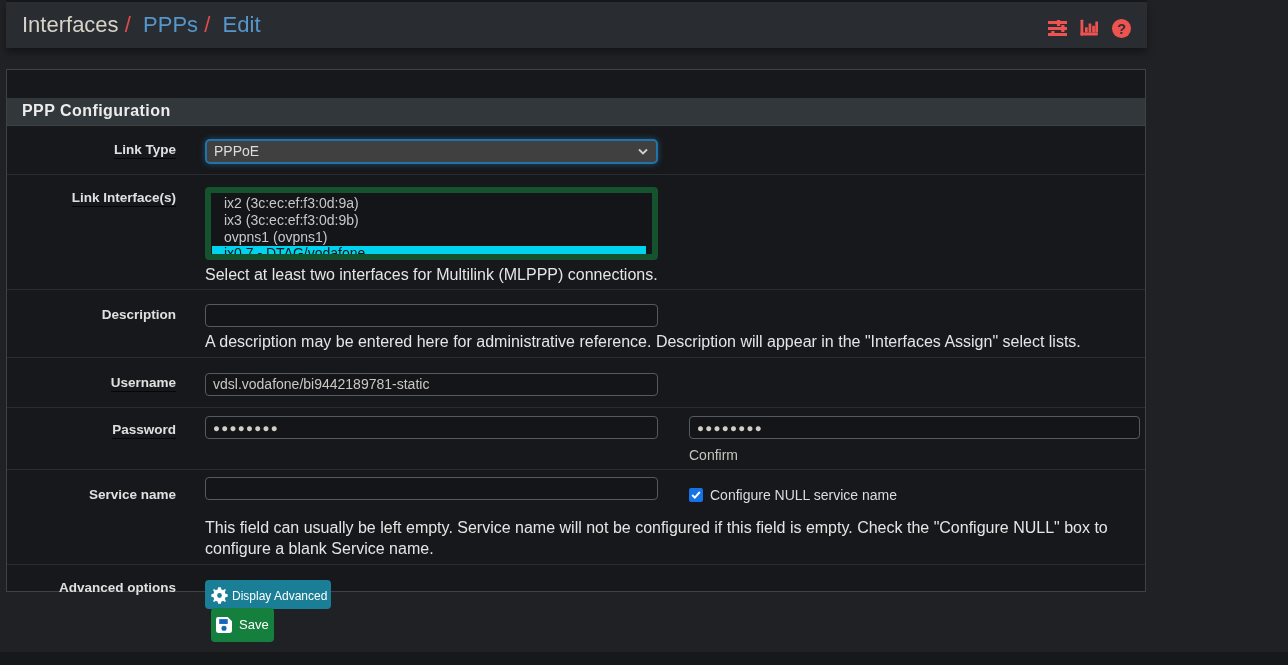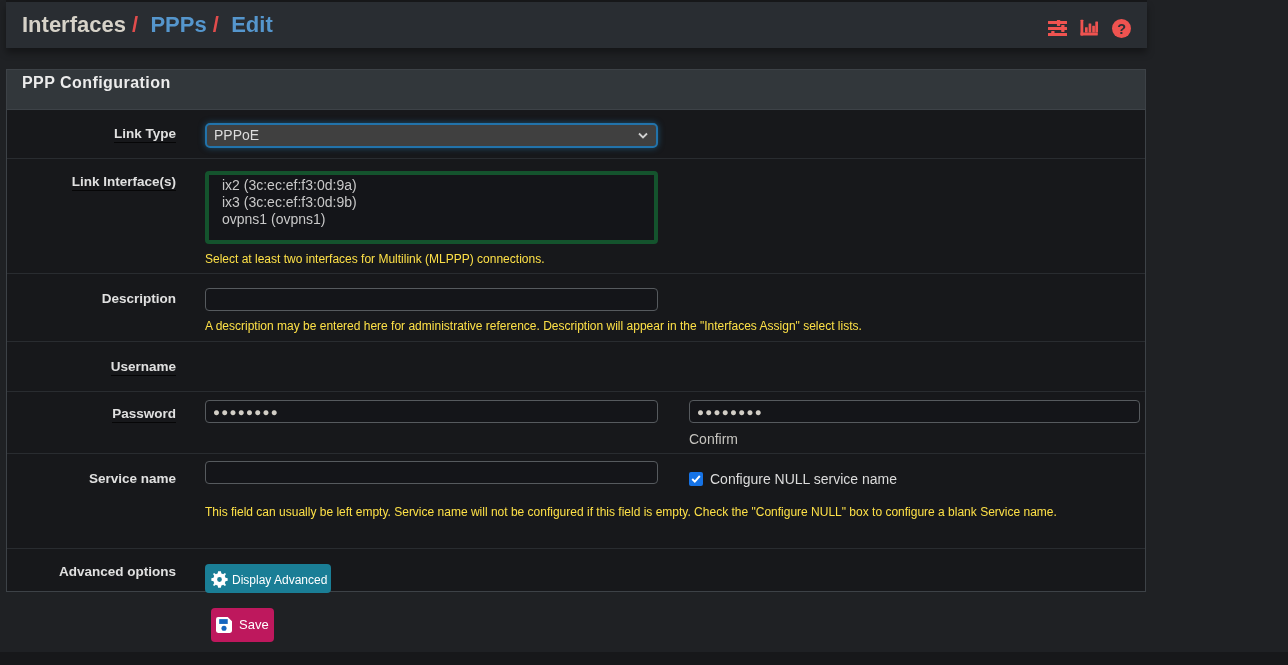--- a/index.html
+++ b/index.html
@@ -9,49 +9,50 @@
   background:#1f2124;
   font-family:"Liberation Sans", sans-serif;
 }
 #navbar {
   position:absolute; left:6px; top:2px; width:1141px; height:46px;
   background:#292d32;
   box-shadow:0 5px 7px rgba(0,0,0,0.35);
 }
 #crumbs {
   position:absolute; left:16px; top:0; height:46px; line-height:46px;
-  font-size:22px; color:#d6d2c8; white-space:nowrap;font-weight:bold;
+  font-size:22px; color:#d6d2c8; white-space:nowrap;
 }
 #crumbs .sep { color:#e04c4c; }
 #crumbs a { color:#5596cd; text-decoration:none; }
 #navicons { position:absolute; right:16px; top:17px; }
 #navicons svg { display:inline-block; vertical-align:top; }
 #panel {
   position:absolute; left:6px; top:69px; width:1140px; height:523px;
   background:#17181b; border:1px solid #3d4247;
 }
 #phead {
-  height:40px; background:#32373b; border-bottom:1px solid #3d4247;
+  height:28px; background:#32373b; border-bottom:1px solid #3d4247;
   color:#ececec; font-weight:bold; font-size:16px;
   line-height:26px; padding-left:15px;
   letter-spacing:0.45px;
+  margin-top:28px;
 }
 #pbody { position:relative; height:493px; }
 .sep-h { position:absolute; left:0; width:1138px; height:1px; background:#292c30; }
 .lbl {
   position:absolute; left:0; width:169px; text-align:right;
   font-weight:bold; font-size:13.5px; color:#e0e0e0; line-height:14px;
 }
 .lbl u { text-decoration:none; border-bottom:1px solid #060607; padding-bottom:1px; }
 .inp {
   position:absolute; background:#141519; border:1px solid #565a5e; border-radius:4px;
   height:23px; color:#cbc8c2; font-size:14px; line-height:21px;
   padding:0 7px;
 }
-.help { position:absolute; color:#fde047; font-size:12px; line-height:20.5px; }
+.help { position:absolute; color:#e5e5e5; font-size:16px; line-height:20.5px; }
 .dots { letter-spacing:1.3px; font-size:11.5px; color:#d2cec6; position:relative; top:0px; }
 </style>
 </head>
 <body>
 
 <div style="position:absolute; left:6px; top:0; width:1141px; height:2px; background:#17181a;"></div>
 <div id="navbar">
   <div id="crumbs">Interfaces <span class="sep">/</span> &nbsp;<a>PPPs</a> <span class="sep">/</span> &nbsp;<a>Edit</a></div>
   <div id="navicons">
     
@@ -91,32 +92,34 @@
     <div class="sep-h" style="top:438px;"></div>
 
     <div class="lbl" style="top:17px;"><u>Link Type</u></div>
     <div style="position:absolute; left:198px; top:13px; width:453px; height:25px; border:2px solid #2273ab; background:#404040; border-radius:5px; box-shadow:0 0 6px rgba(34,125,180,0.55); line-height:21px; font-size:14px; color:#dcdcdc; padding:0 0 0 7px;">PPPoE
       <svg style="position:absolute; right:8px; top:7px;" width="10" height="8" viewBox="0 0 10 8">
           <path d="M1 1.5 L5 5.5 L9 1.5" stroke="#d0d0d0" stroke-width="1.8" fill="none"></path>
         </svg>
     </div>
 
     <div class="lbl" style="top:65px;"><u>Link Interface(s)</u></div>
-    <div style="position:absolute; left:198px; top:61px; width:453px; height:73px; background:#141519; border:4px solid #14532d; border-radius:4px; font-size:14px; color:#c8c8c8; padding-top:2px; overflow:hidden;">
+    <div style="position:absolute; left:198px; top:61px; width:453px; height:73px; background:#141519; border:6px solid #14532d; border-radius:4px; font-size:14px; color:#c8c8c8; padding-top:2px; overflow:hidden;">
       <div style="padding-left:13px; height:17px; line-height:16px;">ix2 (3c:ec:ef:f3:0d:9a)</div>
       <div style="padding-left:13px; height:17px; line-height:16px;">ix3 (3c:ec:ef:f3:0d:9b)</div>
       <div style="padding-left:13px; height:17px; line-height:16px;">ovpns1 (ovpns1)</div>
+      <div style="height:16px; line-height:15px; background:#00d3ee; color:#141414; margin:0 6px 0 1px; padding-left:12px;">ix0.7 - DTAG/vodafone</div>
     </div>
     <div class="help" style="left:198px; top:139px;">Select at least two interfaces for Multilink (MLPPP) connections.</div>
 
     <div class="lbl" style="top:182px;">Description</div>
     <div class="inp" style="left:198px; top:178px; width:453px;"></div>
     <div class="help" style="left:198px; top:206px;">A description may be entered here for administrative reference. Description will appear in the "Interfaces Assign" select lists.</div>
 
     <div class="lbl" style="top:250px;"><u>Username</u></div>
+    <div class="inp" style="left:198px; top:247px; width:453px;">vdsl.vodafone/bi9442189781-static</div>
 
     <div class="lbl" style="top:297px;"><u>Password</u></div>
     <div class="inp" style="left:198px; top:290px; width:453px;"><span class="dots">●●●●●●●●</span></div>
     <div class="inp" style="left:682px; top:290px; width:451px;"><span class="dots">●●●●●●●●</span></div>
     <div class="help" style="left:682px; top:319px; color:#c6c4bf; font-size:14px;">Confirm</div>
 
     <div class="lbl" style="top:362px;">Service name</div>
     <div class="inp" style="left:198px; top:351px; width:453px;"></div>
     <div style="position:absolute; left:682px; top:362px; width:14px; height:14px; background:#1673e6; border-radius:2px;">
       <svg width="14" height="14" viewBox="0 0 14 14">
@@ -128,21 +131,21 @@
 
     <div class="lbl" style="top:455px;">Advanced options</div>
     <div style="position:absolute; left:198px; top:454px; width:126px; height:29px; background:#1a7e96; border-radius:4px; color:#fff; font-size:12px; line-height:33px; padding:0 0 0 27px; white-space:nowrap;">
       <svg style="position:absolute; left:6px; top:7px;" width="17" height="17" viewBox="0 0 100 100" fill="#fff">
         <path d="M50 2 l8 0 3 13 a37 37 0 0 1 10 4 l11-7 6 6 -7 11 a37 37 0 0 1 4 10 l13 3 0 8 0 8 -13 3 a37 37 0 0 1 -4 10 l7 11 -6 6 -11 -7 a37 37 0 0 1 -10 4 l-3 13 -8 0 -8 0 -3 -13 a37 37 0 0 1 -10 -4 l-11 7 -6 -6 7 -11 a37 37 0 0 1 -4 -10 l-13 -3 0 -8 0 -8 13 -3 a37 37 0 0 1 4 -10 l-7 -11 6 -6 11 7 a37 37 0 0 1 10 -4 l3 -13 z M50 36 a14 14 0 1 0 0 28 a14 14 0 1 0 0 -28z"></path>
       </svg>
       Display Advanced</div>
   </div>
 </div>
 
-<div style="position:absolute; left:211px; top:608px; width:63px; height:34px; background:#be185d; border-radius:4px; color:#fff; font-size:13px; line-height:34px; padding:0 0 0 28px; white-space:nowrap;">
+<div style="position:absolute; left:211px; top:608px; width:63px; height:34px; background:#15803d; border-radius:4px; color:#fff; font-size:13px; line-height:34px; padding:0 0 0 28px; white-space:nowrap;">
   <svg style="position:absolute; left:5px; top:9px;" width="16" height="16" viewBox="0 0 15 15">
     <path fill="#fff" d="M0 2 a2 2 0 0 1 2-2 h9 l4 4 v9 a2 2 0 0 1 -2 2 h-11 a2 2 0 0 1 -2 -2 z"></path>
     <rect x="3" y="2" width="8" height="4.5" fill="#1565bf"></rect>
     <circle cx="7.5" cy="10.5" r="2.4" fill="#1565bf"></circle>
   </svg>
   Save</div>
 
 <div style="position:absolute; left:0; top:652px; width:1288px; height:13px; background:#17181a;"></div>
 
 </body></html>

